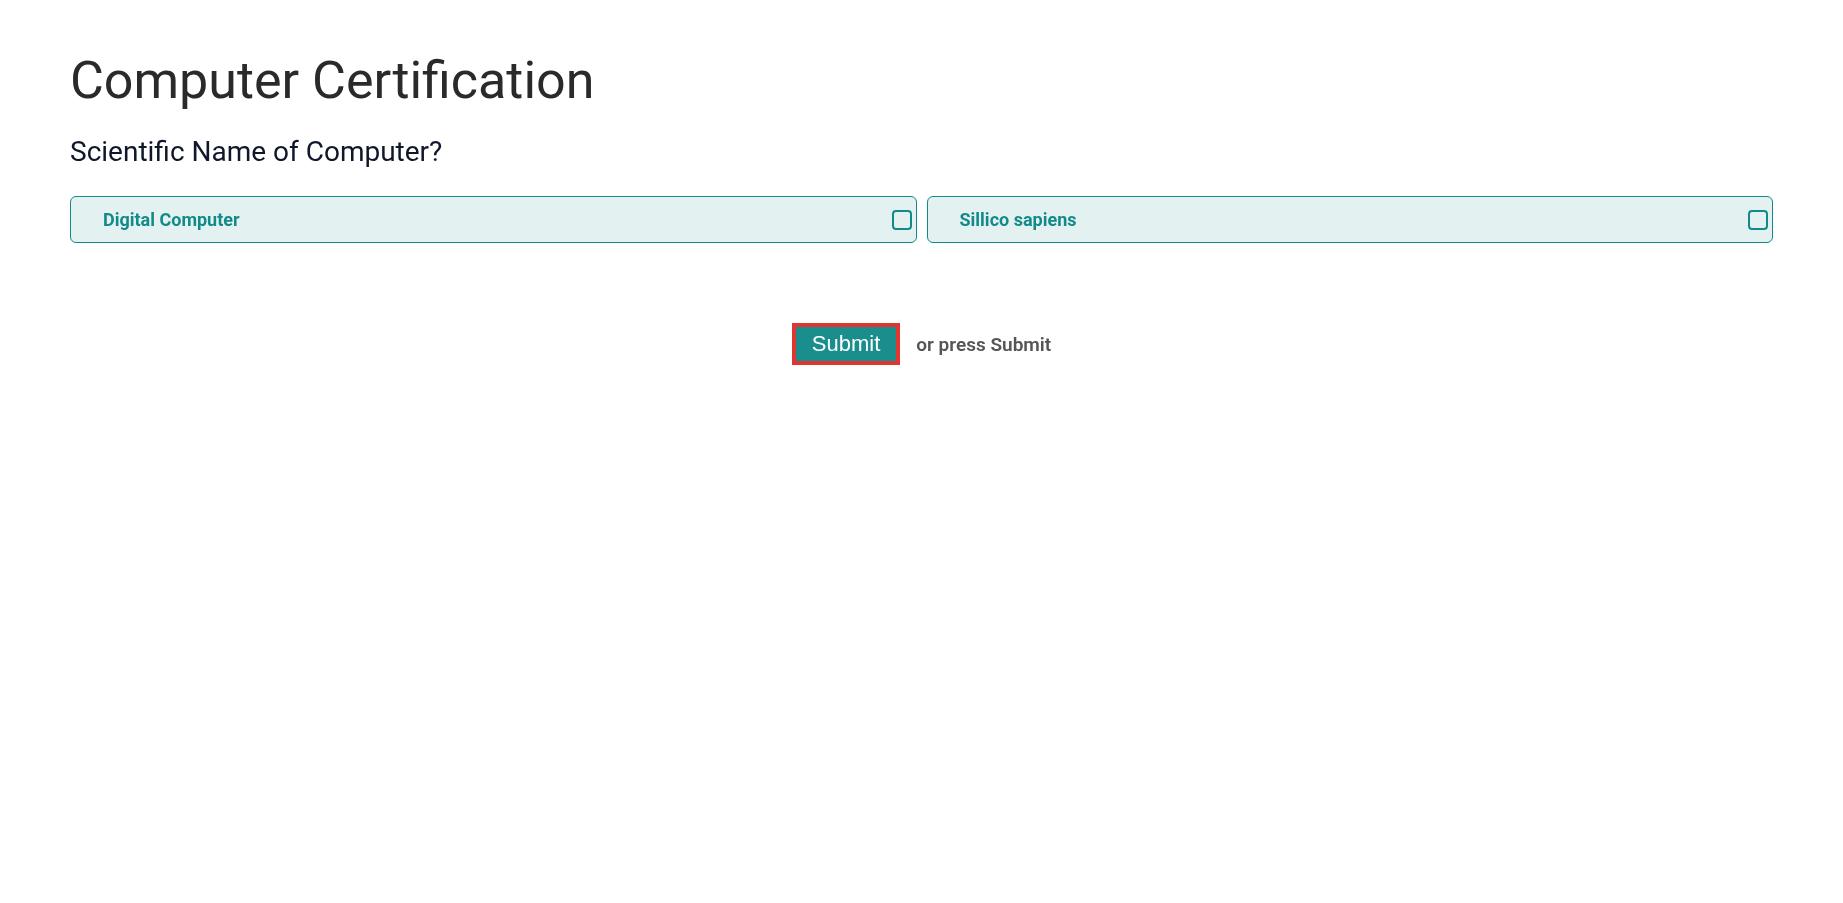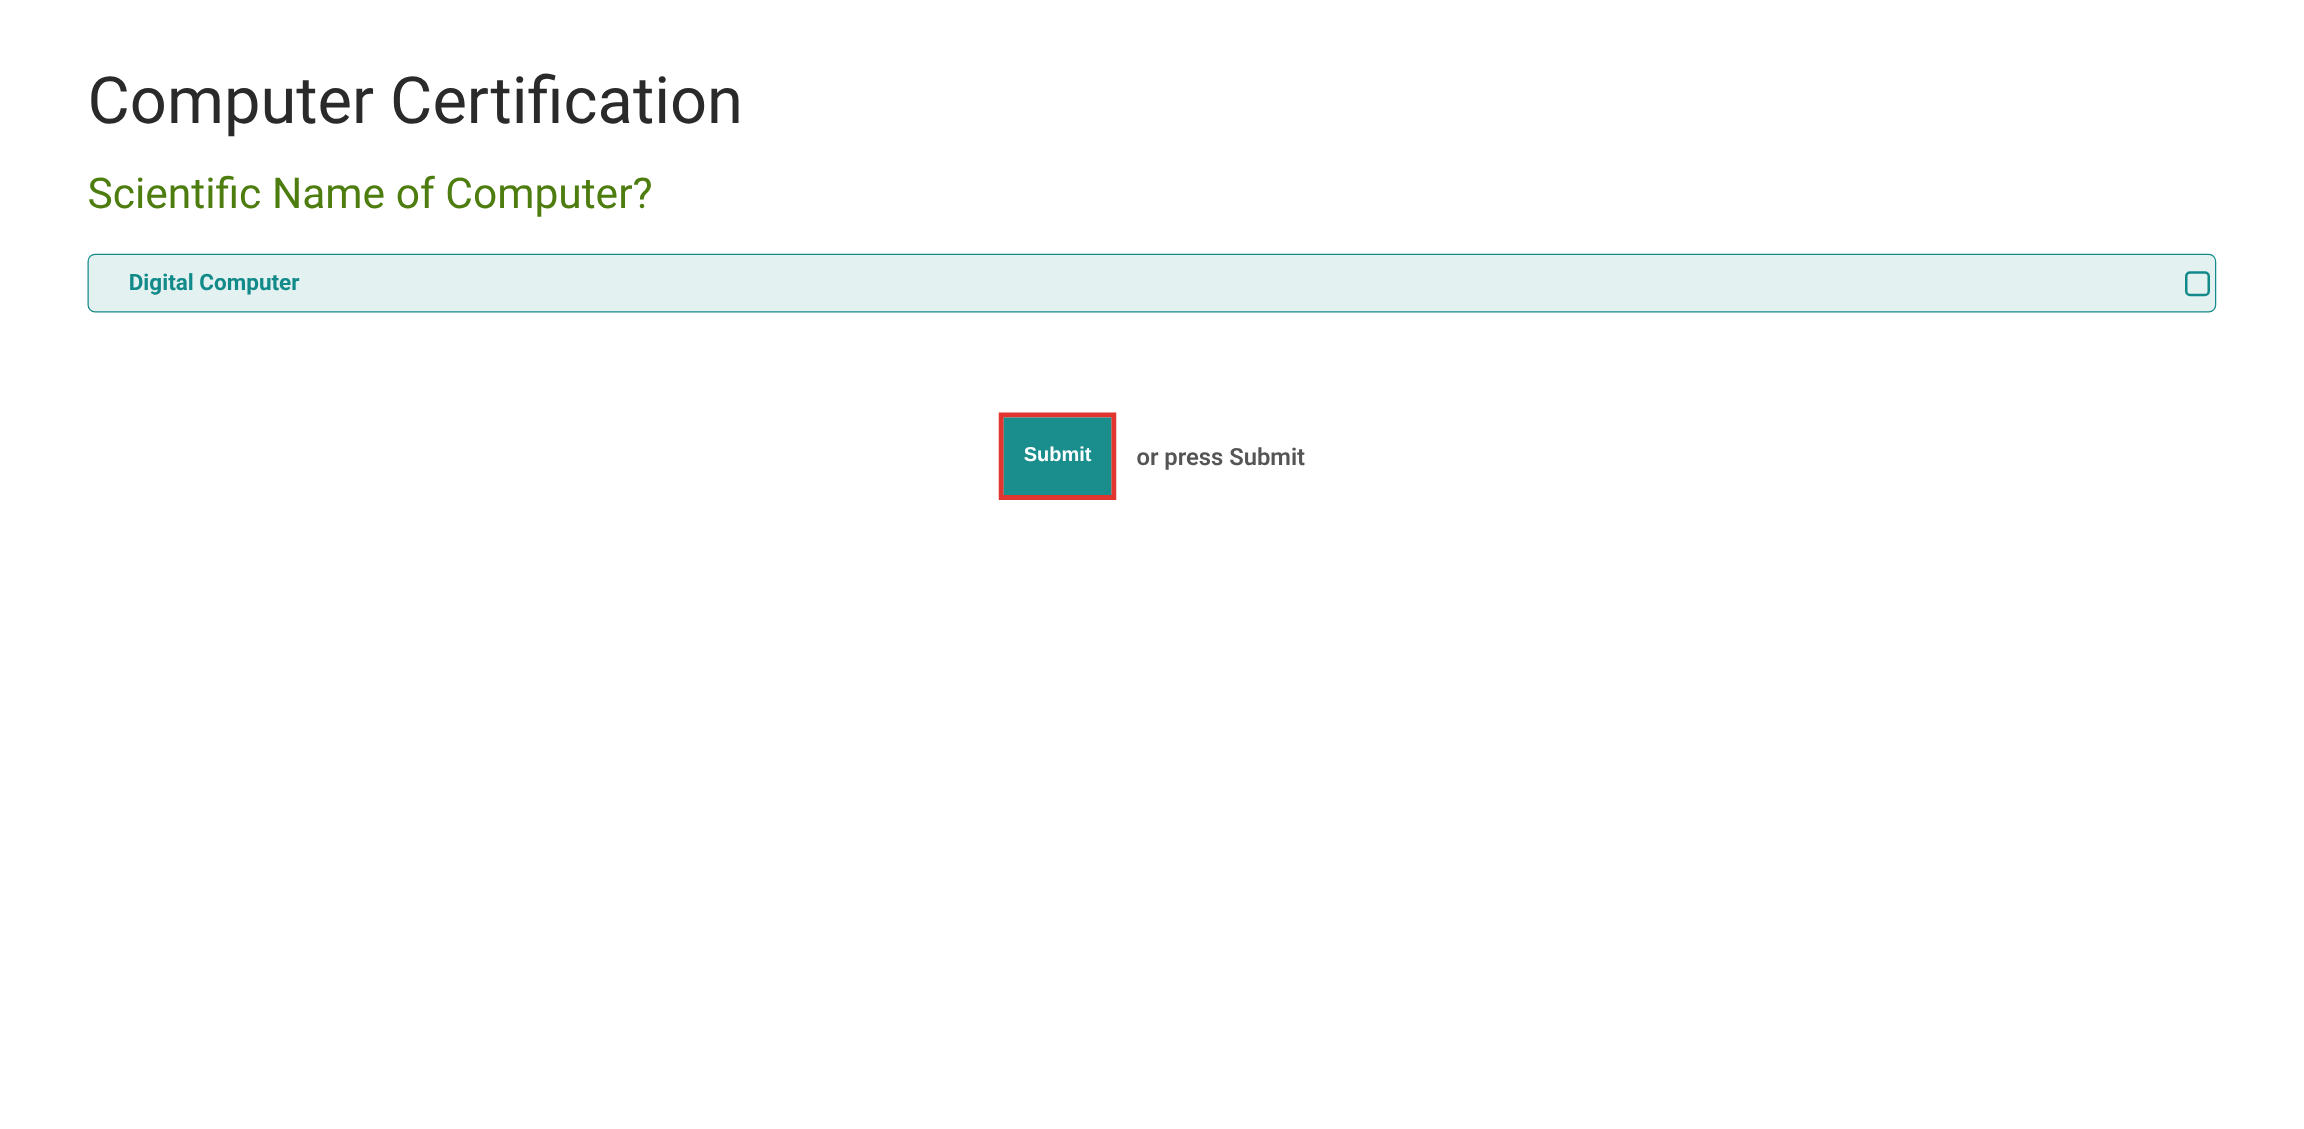--- a/index.html
+++ b/index.html
@@ -12,23 +12,23 @@
       background: #ffffff;
       padding: 50px 70px;
     }
     .page-title {
       font-size: 52px;
       font-weight: 400;
       color: #2a2a2a;
       margin-bottom: 24px;
     }
     .question-text {
-      font-size: 34px;
+      font-size: 28px;
       font-weight: 400;
-      color: #4d7c0f;
+      color: #0f172a;
       margin-bottom: 28px;
     }
     .options-row {
       display: flex;
       gap: 10px;
       margin-bottom: 80px;
     }
     .option-card {
       flex: 1;
       display: flex;
@@ -60,23 +60,23 @@
     }
     .submit-button-wrapper {
       border: 4px solid #e1352f;
       padding: 0;
       display: inline-block;
     }
     .submit-button {
       background: #1a8d8d;
       color: #ffffff;
       border: none;
-      padding: 22px 16px;
-      font-size: 16px;
-      font-weight: 700;
+      padding: 4px 16px;
+      font-size: 22px;
+      font-weight: 400;
       cursor: pointer;
       display: block;
     }
     .hint-text {
       font-size: 19px;
       font-weight: 600;
       color: #555555;
     }
   </style>
 </head>
@@ -84,20 +84,24 @@
 
 <h1 class="page-title">Computer Certification</h1>
 
 <h2 class="question-text">Scientific Name of Computer?</h2>
 
 <div class="options-row">
   <div class="option-card">
     <span class="option-label">Digital Computer</span>
     <span class="checkbox"></span>
   </div>
+  <div class="option-card">
+    <span class="option-label">Sillico sapiens</span>
+    <span class="checkbox"></span>
+  </div>
 </div>
 
 <div class="submit-row">
   <div class="submit-button-wrapper">
     <button class="submit-button">Submit</button>
   </div>
   <span class="hint-text">or press Submit</span>
 </div>
 
 </body></html>

